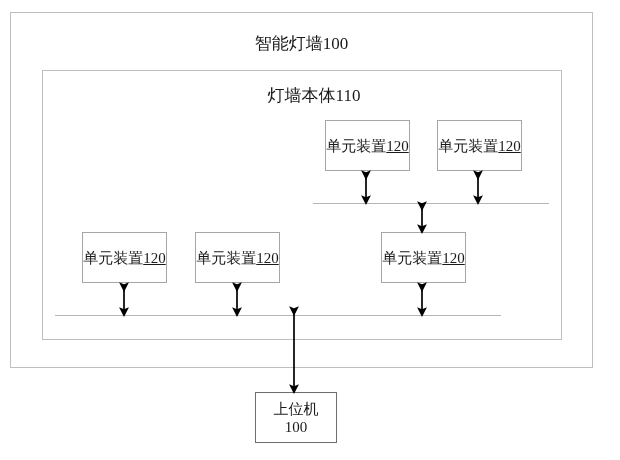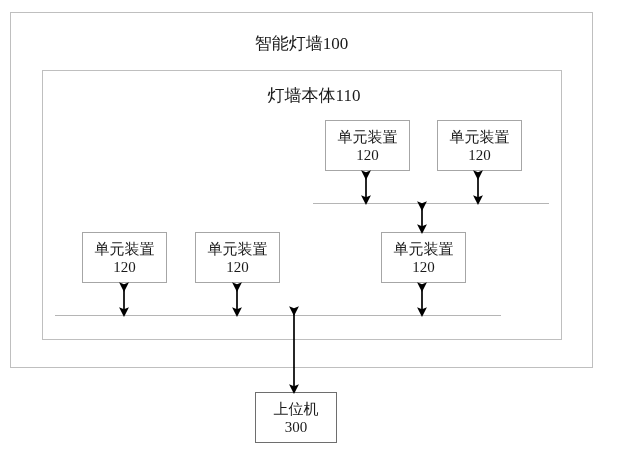--- a/index.html
+++ b/index.html
@@ -40,27 +40,27 @@
 
   
   .unit-box {
     position: absolute;
     box-sizing: border-box;
     border: 1px solid #a6a6a6;
     background: #ffffff;
     width: 85px;
     height: 51px;
     display: flex;
-    flex-direction: column;
+    flex-direction: row;
     align-items: center;
     justify-content: center;
     color: #1a1a1a;
   }
   .unit-box .lbl { font-size: 15px; line-height: 18px; }
-  .unit-box .num { font-size: 15px; line-height: 18px; }
+  .unit-box .num { font-size: 15px; line-height: 18px; text-decoration: underline; }
 
   #unit-top-1    { left: 325px; top: 120px; }
   #unit-top-2    { left: 437px; top: 120px; }
   #unit-mid-1    { left: 82px;  top: 232px; }
   #unit-mid-2    { left: 195px; top: 232px; }
   #unit-mid-3    { left: 381px; top: 232px; }
 
   
   #host-box {
     position: absolute;
@@ -128,21 +128,21 @@
     <span class="lbl">单元装置</span>
     <span class="num">120</span>
   </div>
   <div class="unit-box" id="unit-mid-3">
     <span class="lbl">单元装置</span>
     <span class="num">120</span>
   </div>
 
   <div id="host-box">
     <span class="lbl">上位机</span>
-    <span class="num">300</span>
+    <span class="num">100</span>
   </div>
 
   <svg class="arrow-layer" viewBox="0 0 620 460" xmlns="http://www.w3.org/2000/svg">
     <defs>
       <marker id="ah" markerWidth="7" markerHeight="7" refX="3.2" refY="3.3" orient="auto" markerUnits="strokeWidth">
         <path d="M0.4,0.4 L6.2,3.3 L0.4,6.2 L1.6,3.3 Z" fill="#000000"></path>
       </marker>
     </defs>
 
     <line x1="366" y1="175" x2="366" y2="200" stroke="#000000" stroke-width="1.7" marker-start="url(#ah)" marker-end="url(#ah)"></line>

